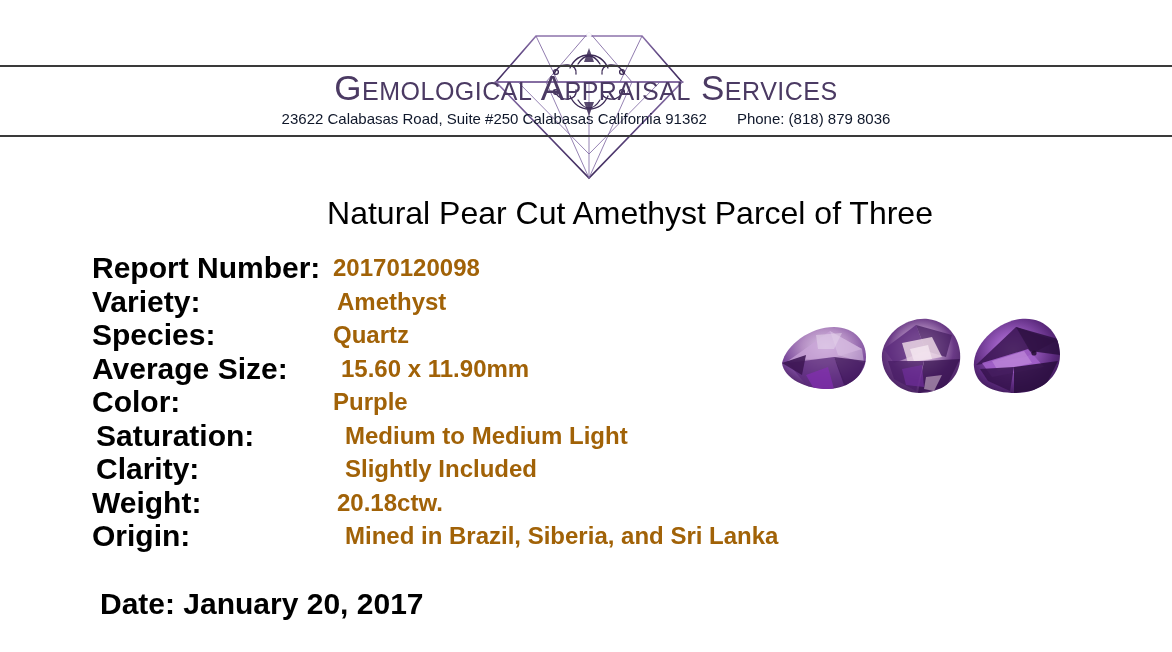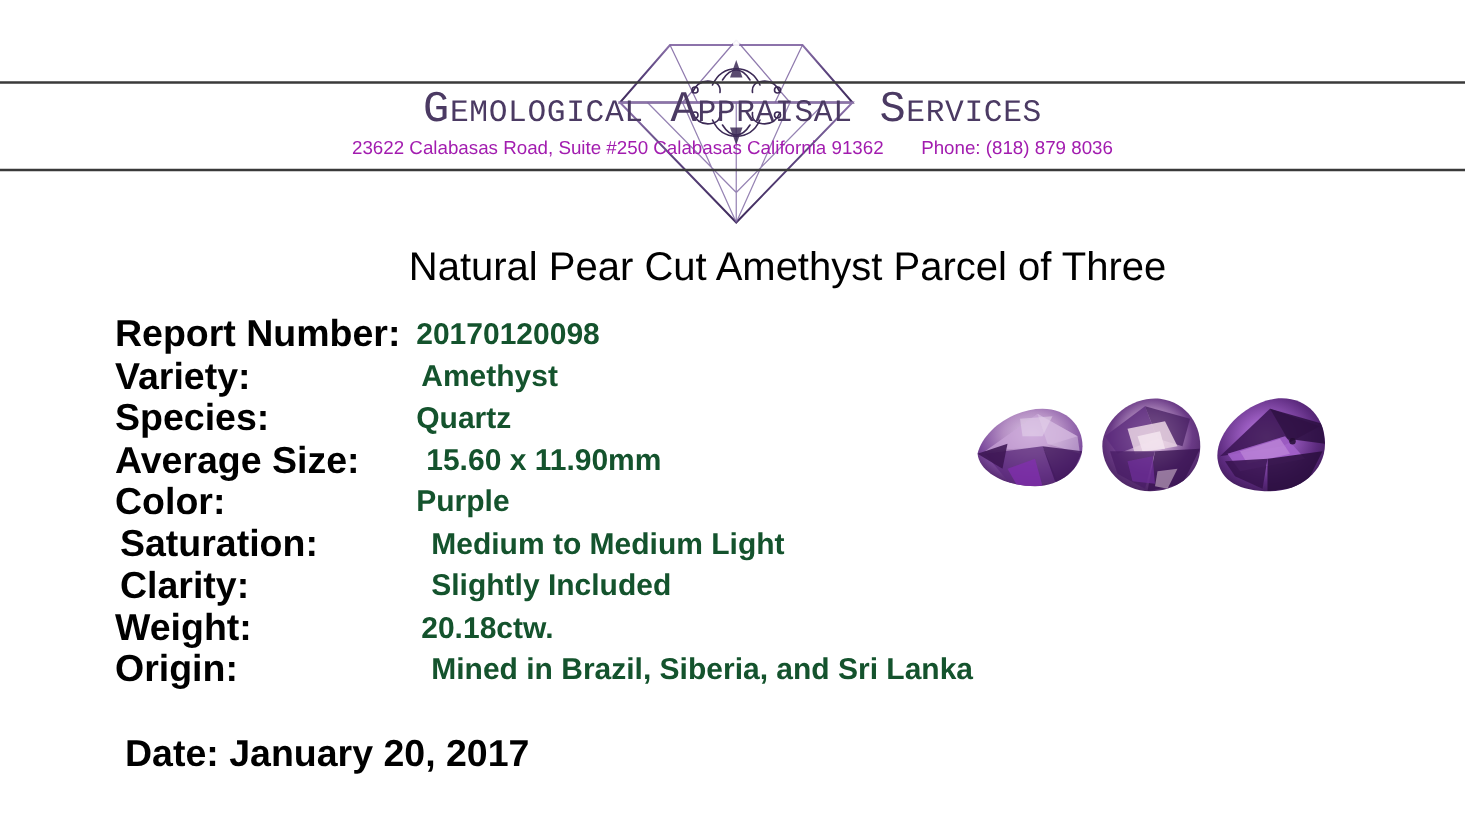--- a/index.html
+++ b/index.html
@@ -43,39 +43,39 @@
   }
   .rule-top { top: 65px; }
   .rule-bottom { top: 135px; }
 
   .company-name {
     position: absolute;
     left: 0;
     top: 70px;
     width: 1172px;
     text-align: center;
-    font-family: Liberation Mono, monospace;
+    font-family: Liberation Sans, sans-serif;
     font-size: 35px;
     line-height: 36px;
     letter-spacing: 0.5px;
     color: #4b3a63;
     font-variant: small-caps;
     white-space: nowrap;
   }
 
   .address-line {
     position: absolute;
     left: 0;
     top: 110px;
     width: 1172px;
     text-align: center;
     font-family: "Liberation Sans", sans-serif;
     font-size: 15px;
     line-height: 18px;
-    color: #a21caf;
+    color: #0f172a;
     white-space: nowrap;
   }
   .address-line .phone { margin-left: 30px; }
 
   
   .doc-title {
     position: absolute;
     left: 0;
     top: 193px;
     width: 1172px;
@@ -110,21 +110,21 @@
     font-weight: bold;
     color: #000;
   }
   .spec-value {
     position: absolute;
     top: 0;
     left: 241px;
     font-size: 24px;
     line-height: 31px;
     font-weight: bold;
-    color: #14532d;
+    color: #a16207;
   }
   
   .spec-row.r-label-indent .spec-label { left: 4px; }
   .spec-row.v-off-2 .spec-value { left: 245px; }
   .spec-row.v-off-4 .spec-value { left: 249px; }
   .spec-row.v-off-8 .spec-value { left: 253px; }
 
   
   .gem-photo {
     position: absolute;

